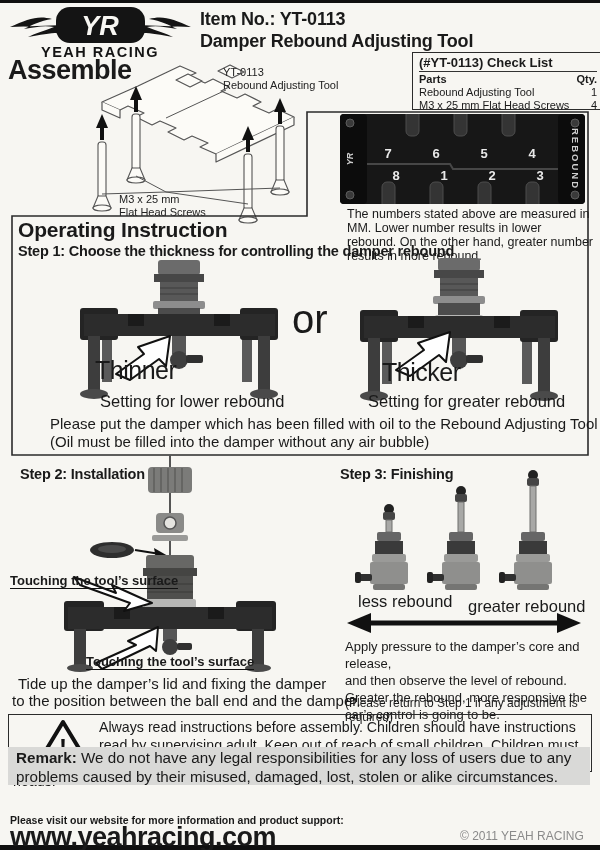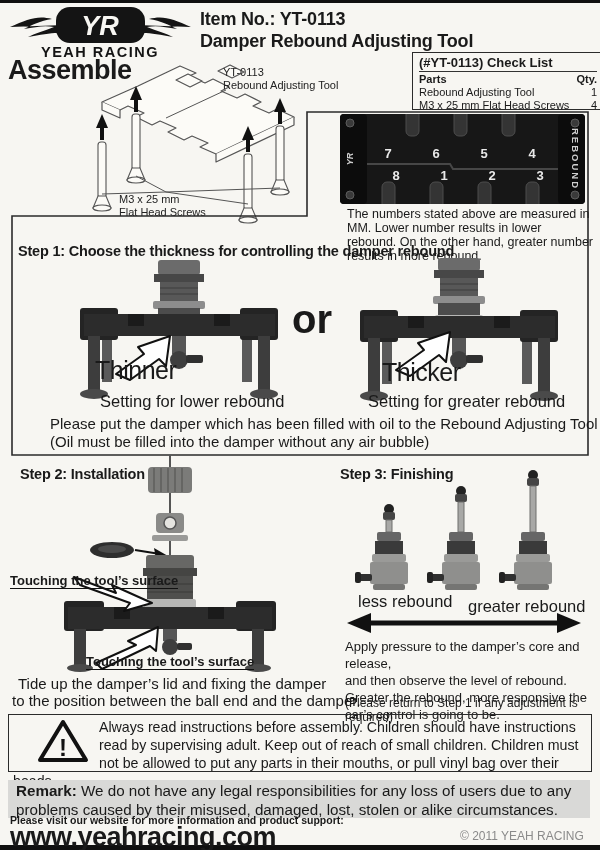--- a/index.html
+++ b/index.html
@@ -8,21 +8,21 @@
   .abs{position:absolute;}
   .bar{background:#101010;}
   .box{border:1.6px solid #2b2b2b;background:transparent;}
   .hdr-item{font-size:18px;font-weight:600;letter-spacing:-0.2px;}
   .h-assemble{font-size:27px;font-weight:600;letter-spacing:-0.5px;}
   .h-oper{font-size:21px;font-weight:600;letter-spacing:-0.2px;}
   .h-step{font-size:14.5px;font-weight:700;letter-spacing:-0.2px;}
   .small-label{font-size:11px;line-height:13px;color:#222;}
   .note{font-size:12.5px;line-height:14px;}
   .caption15{font-size:15px;line-height:17.5px;}
-  .big-or{font-size:40px;font-weight:700;}
+  .big-or{font-size:40px;font-weight:400;}
   .photo-label{font-size:25px;font-weight:400;letter-spacing:-0.5px;}
   .setting{font-size:16.5px;}
   .touch{font-size:13px;font-weight:700;border-bottom:1.5px solid #111;padding-bottom:0px;}
   .checklist{font-size:11px;line-height:13px;}
   .checklist .title{font-size:13px;font-weight:700;border-bottom:1.2px solid #333;padding:1px 0 2px 0;margin-bottom:1px;}
   .chk-row{display:flex;justify-content:space-between;}
   .bold{font-weight:700;}
   .warn-text{font-size:14.2px;line-height:18px;}
   .remark{background:#d9d9d7;font-size:15.2px;line-height:18.5px;padding:2px 8px;}
   .foot-small{font-size:10.5px;font-weight:700;}
@@ -153,20 +153,21 @@
       <text class="rebound-num" x="56" y="66" text-anchor="middle">8</text>
       <text class="rebound-num" x="104" y="66" text-anchor="middle">1</text>
       <text class="rebound-num" x="152" y="66" text-anchor="middle">2</text>
       <text class="rebound-num" x="200" y="66" text-anchor="middle">3</text>
       <text x="13" y="45" transform="rotate(-90 13 45)" text-anchor="middle" font-family="Liberation Sans, sans-serif" font-size="9" font-weight="700" font-style="italic" fill="#cfcfcf">YR</text>
       <text x="232" y="45" transform="rotate(90 232 45)" text-anchor="middle" font-family="Liberation Sans, sans-serif" font-size="9.5" font-weight="700" letter-spacing="2" fill="#cfcfcf">REBOUND</text>
     </svg>
   </div>
   <div class="abs note" style="left:347px;top:207px;width:246px;">The numbers stated above are measured in MM. Lower number results in lower rebound. On the other hand, greater number results in more rebound.</div>
 
+  <div class="abs h-oper" style="left:18px;top:218px;">Operating Instruction</div>
   <div class="abs h-step" style="left:18px;top:243px;">Step 1: Choose the thickness for controlling the damper rebound</div>
 
   <div class="abs" style="left:72px;top:256px;width:215px;height:148px;">
     <svg width="215" height="148" viewBox="0 0 215 148">
       <rect x="30" y="62" width="10" height="64" fill="#5a5a5a"></rect>
         <rect x="170" y="62" width="10" height="64" fill="#5a5a5a"></rect>
       <rect x="86" y="4" width="42" height="15" rx="3" fill="#6b6b6b"></rect>
       <rect x="82" y="18" width="50" height="8" fill="#474747"></rect>
       <rect x="88" y="26" width="38" height="20" fill="#585858"></rect>
       <line x1="88" y1="32" x2="126" y2="32" stroke="#3c3c3c"></line>
@@ -350,21 +351,21 @@
     <svg class="abs" style="left:28px;top:4px;" width="52" height="44" viewBox="0 0 52 44">
       <path d="M26,3 L49,41 L3,41 Z" fill="none" stroke="#111" stroke-width="4" stroke-linejoin="round"></path>
       <text x="26" y="37" text-anchor="middle" font-family="Liberation Sans, sans-serif" font-size="24" font-weight="700" fill="#111">!</text>
     </svg>
     <div class="warn-text" style="padding:3px 8px 0 4px;">
       <span style="float:left;width:86px;height:38px;"></span>
       <span>Always read instructions before assembly. Children should have instructions read by supervising adult. Keep out of reach of small children. Children must not be allowed to put any parts in their mouths, or pull vinyl bag over their heads.</span>
     </div>
   </div>
 
-  <div class="abs remark" style="left:8px;top:780px;width:566px;height:34px;">
+  <div class="abs remark" style="left:8px;top:747px;width:566px;height:34px;">
     <span class="bold">Remark:</span><span> We do not have any legal responsibilities for any loss of users due to any problems caused by their misused, damaged, lost, stolen or alike circumstances.</span>
   </div>
 
   <div class="abs foot-small" style="left:10px;top:814px;">Please visit our website for more information and product support:</div>
   <div class="abs website" style="left:10px;top:822px;">www.yeahracing.com</div>
   <div class="abs copy" style="left:460px;top:829px;">© 2011 YEAH RACING</div>
 
 </div>
 
 </body></html>

